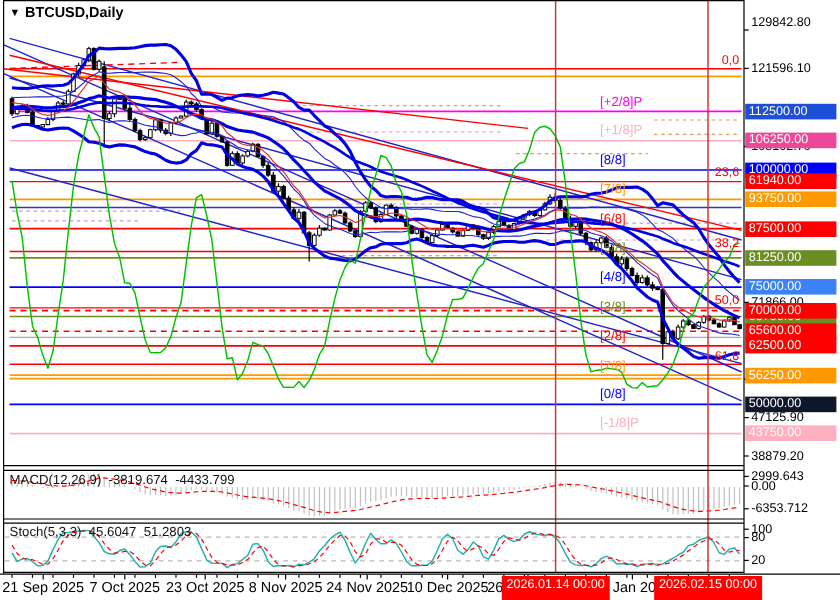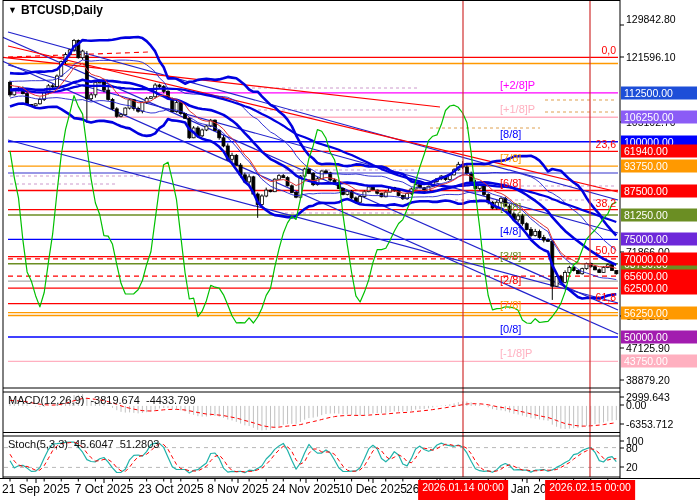--- a/index.html
+++ b/index.html
@@ -603,30 +603,30 @@
   </div>
   <div id="labels">
       <div class="plain-lbl" style="top: 19px;">129842.80</div>
       <div class="plain-lbl" style="top: 57px;">121596.10</div>
       <div class="plain-lbl" style="top: 122px;">105102.70</div>
       <div class="plain-lbl" style="top: 252px;">71866.00</div>
       <div class="plain-lbl" style="top: 316px;">55372.60</div>
       <div class="plain-lbl" style="top: 348px;">47125.90</div>
       <div class="plain-lbl" style="top: 380px;">38879.20</div>
       <div class="badge" style="top: 92.8594px; background: #1d4ed8;">112500.00</div>
-      <div class="badge" style="top: 117.273px; background: #8b5cf6;">106250.00</div>
+      <div class="badge" style="top: 117.273px; background: #ec4899;">106250.00</div>
       <div class="badge" style="top: 141.688px; background: rgb(0, 0, 255);">100000.00</div>
       <div class="badge" style="top: 166.102px; background: rgb(255, 153, 0);">93750.00</div>
       <div class="badge" style="top: 190.516px; background: rgb(255, 0, 0);">87500.00</div>
       <div class="badge" style="top: 214.93px; background: rgb(107, 142, 35);">81250.00</div>
-      <div class="badge" style="top: 239.344px; background: #6d28d9;">75000.00</div>
+      <div class="badge" style="top: 239.344px; background: #3b82f6;">75000.00</div>
       <div class="badge" style="top: 263.758px; background: rgb(107, 142, 35);">68750.00</div>
       <div class="badge" style="top: 288.172px; background: rgb(255, 0, 0);">62500.00</div>
       <div class="badge" style="top: 312.586px; background: rgb(255, 153, 0);">56250.00</div>
-      <div class="badge" style="top: 337px; background: #a21caf;">50000.00</div>
+      <div class="badge" style="top: 337px; background: #0f172a;">50000.00</div>
       <div class="badge" style="top: 361.414px; background: rgb(255, 176, 192);">43750.00</div>
       <div class="badge" style="top: 151.375px; background: rgb(255, 0, 0);">61940.00</div>
       <div class="badge" style="top: 258.875px; background: rgb(255, 0, 0);">70000.00</div>
       <div class="badge" style="top: 276.062px; background: rgb(255, 0, 0);">65600.00</div>
       <div class="murrey-lbl" style="top: 78.8594px; color: rgb(255, 0, 255);">[+2/8]P</div>
       <div class="murrey-lbl" style="top: 103.273px; color: rgb(255, 176, 192);">[+1/8]P</div>
       <div class="murrey-lbl" style="top: 127.688px; color: rgb(0, 0, 255);">[8/8]</div>
       <div class="murrey-lbl" style="top: 152.102px; color: rgb(255, 153, 0);">[7/8]</div>
       <div class="murrey-lbl" style="top: 176.516px; color: rgb(255, 0, 0);">[6/8]</div>
       <div class="murrey-lbl" style="top: 200.93px; color: rgb(107, 142, 35);">[5/8]</div>

